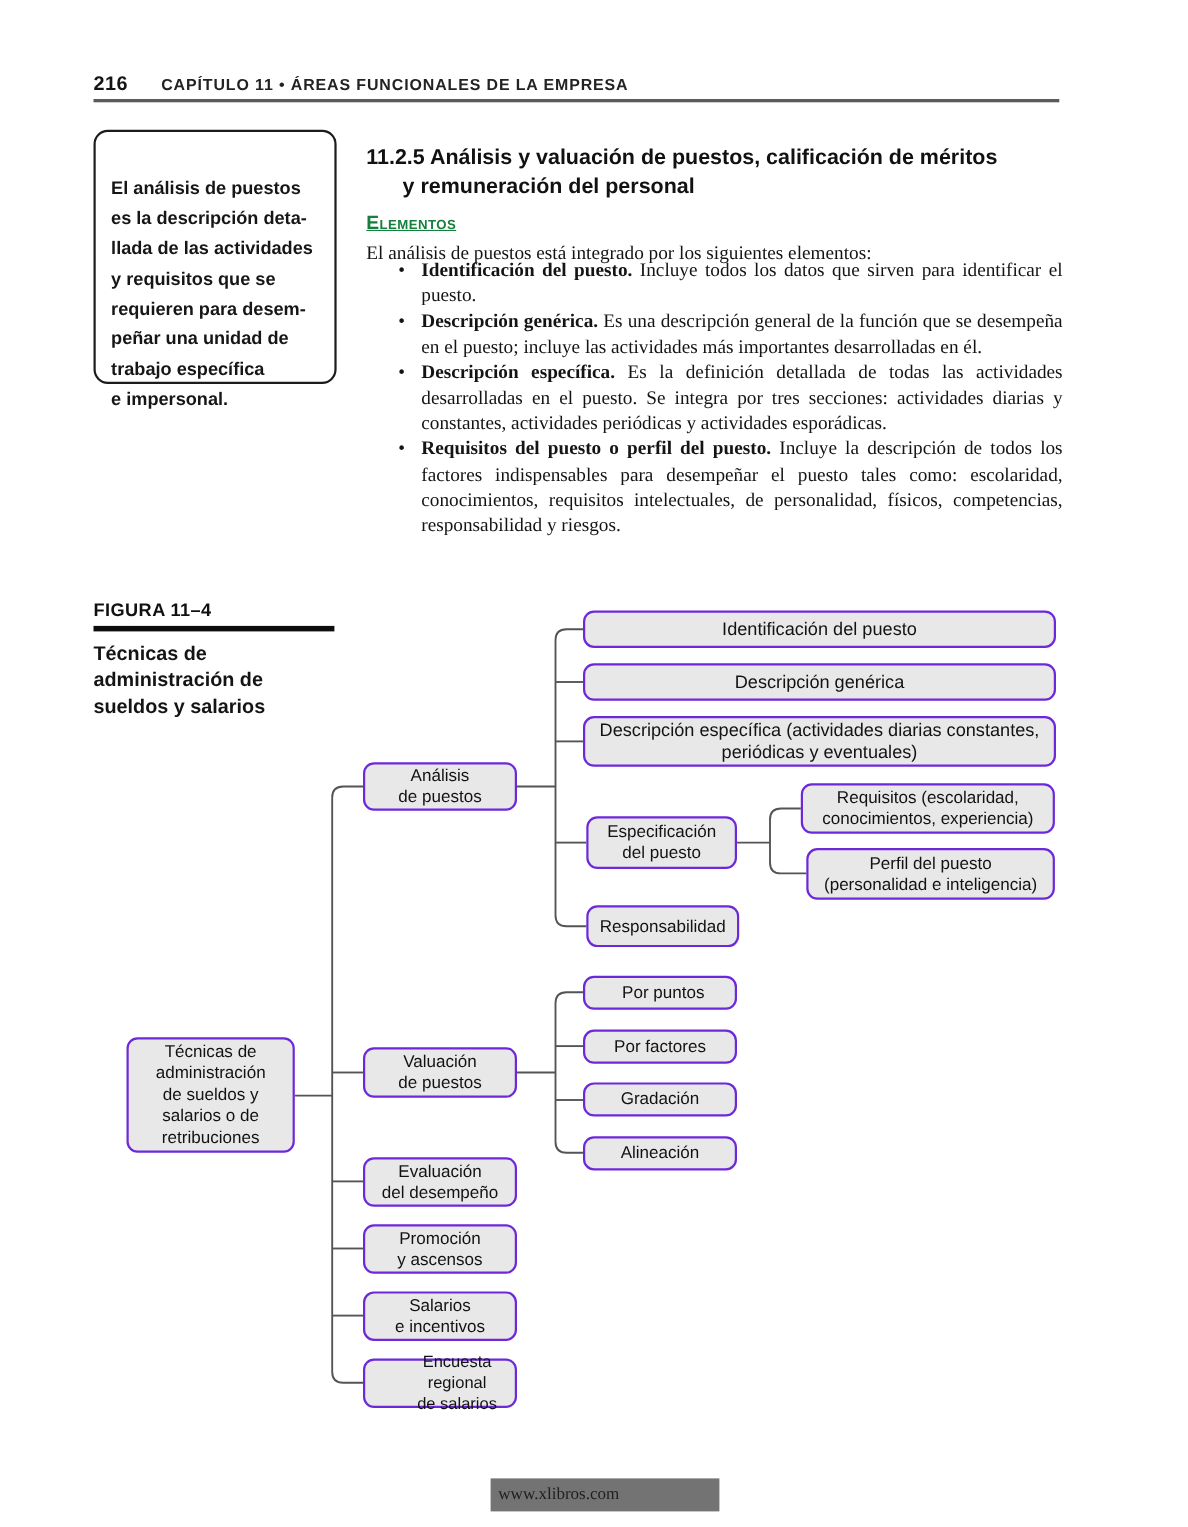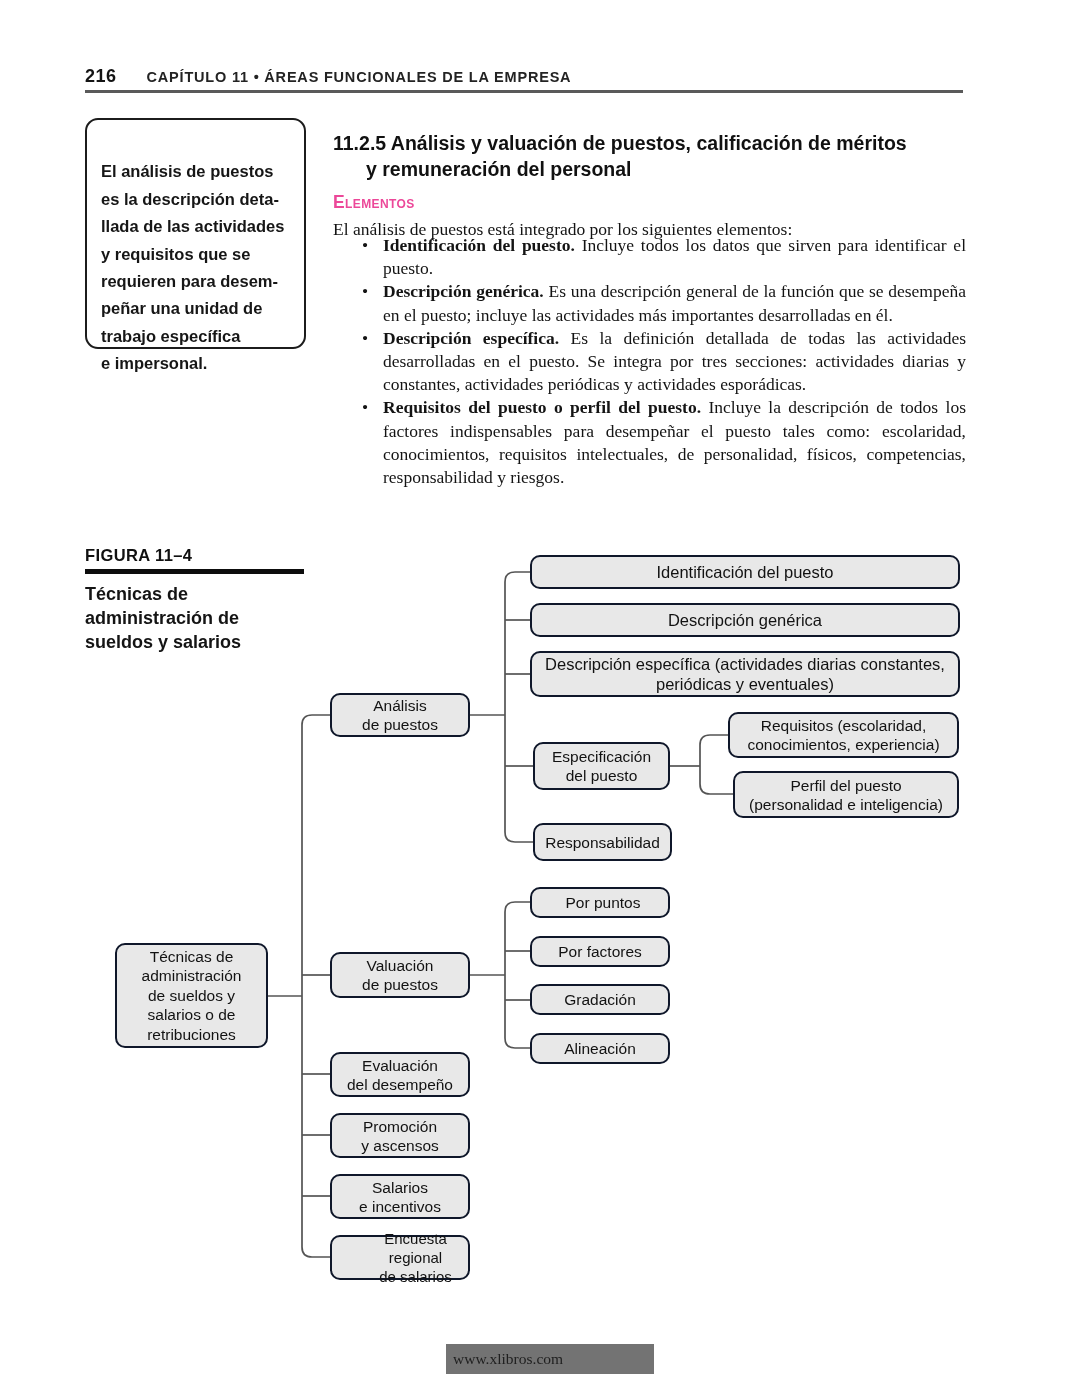--- a/index.html
+++ b/index.html
@@ -15,41 +15,41 @@
   
   .margin-note{
     position:absolute;left:85px;top:118px;width:221px;height:231px;box-sizing:border-box;
     border:2px solid #1c1c1c;border-radius:13px;padding:11px 8px 0 14px;
     font-size:16.5px;line-height:27.4px;font-weight:bold;color:#161616;white-space:pre-line;
   }
   
   .sec-head{position:absolute;left:333px;top:117px;font-size:19.5px;font-weight:bold;color:#111;line-height:26px;}
   .sec-head .l2{display:block;margin-left:33px;}
   .sub-head{
-    position:absolute;left:333px;top:177px;font-size:17.5px;font-weight:bold;color:#ec4899;
-    font-variant:small-caps;letter-spacing:.4px;
+    position:absolute;left:333px;top:177px;font-size:17.5px;font-weight:bold;color:#15803d;
+    font-variant:small-caps;letter-spacing:.4px;text-decoration:underline;
   }
   .serif{font-family:"Liberation Serif",serif;}
   .intro{position:absolute;left:333px;top:201px;width:640px;font-size:17.5px;color:#141414;}
   .bullets{
     position:absolute;left:360px;top:234px;width:606px;margin:0;padding:0;list-style:none;
     font-size:17.5px;line-height:23.2px;color:#141414;text-align:justify;
   }
   .bullets li{position:relative;padding-left:23px;margin:0;}
   .bullets .marker{position:absolute;left:2px;top:0;}
   .bullets .lead{font-weight:bold;}
   
   .fig-label{position:absolute;left:85px;top:546px;font-size:16.5px;font-weight:bold;letter-spacing:.4px;color:#101010;}
   .fig-rule{position:absolute;left:85px;top:569px;width:219px;height:5px;background:#0d0d0d;}
   .fig-caption{position:absolute;left:85px;top:582px;font-size:18px;line-height:24px;font-weight:bold;color:#141414;white-space:pre-line;}
   
   .connectors{position:absolute;left:0;top:0;width:1080px;height:1388px;pointer-events:none;}
   .conn{stroke:#545454;stroke-width:1.7;fill:none;}
   .node{
-    position:absolute;box-sizing:border-box;background:#e8e8e8;border:2px solid #0f172a;border-radius:10px;
+    position:absolute;box-sizing:border-box;background:#e8e8e8;border:2px solid #6d28d9;border-radius:10px;
     display:flex;align-items:center;justify-content:center;text-align:center;
     font-size:15.5px;line-height:19px;color:#121212;white-space:pre-line;padding:2px 4px;
   }
   .node.wide{font-size:16.5px;line-height:20px;}
   .n-root          {left:115px;top:943px;width:153px;height:105px;line-height:19.5px;}
   .n-analisis      {left:330px;top:693px;width:140px;height:44px;}
   .n-valuacion     {left:330px;top:952px;width:140px;height:46px;}
   .n-evaluacion    {left:330px;top:1052px;width:140px;height:45px;}
   .n-promocion     {left:330px;top:1113px;width:140px;height:45px;}
   .n-salarios      {left:330px;top:1174px;width:140px;height:45px;}

